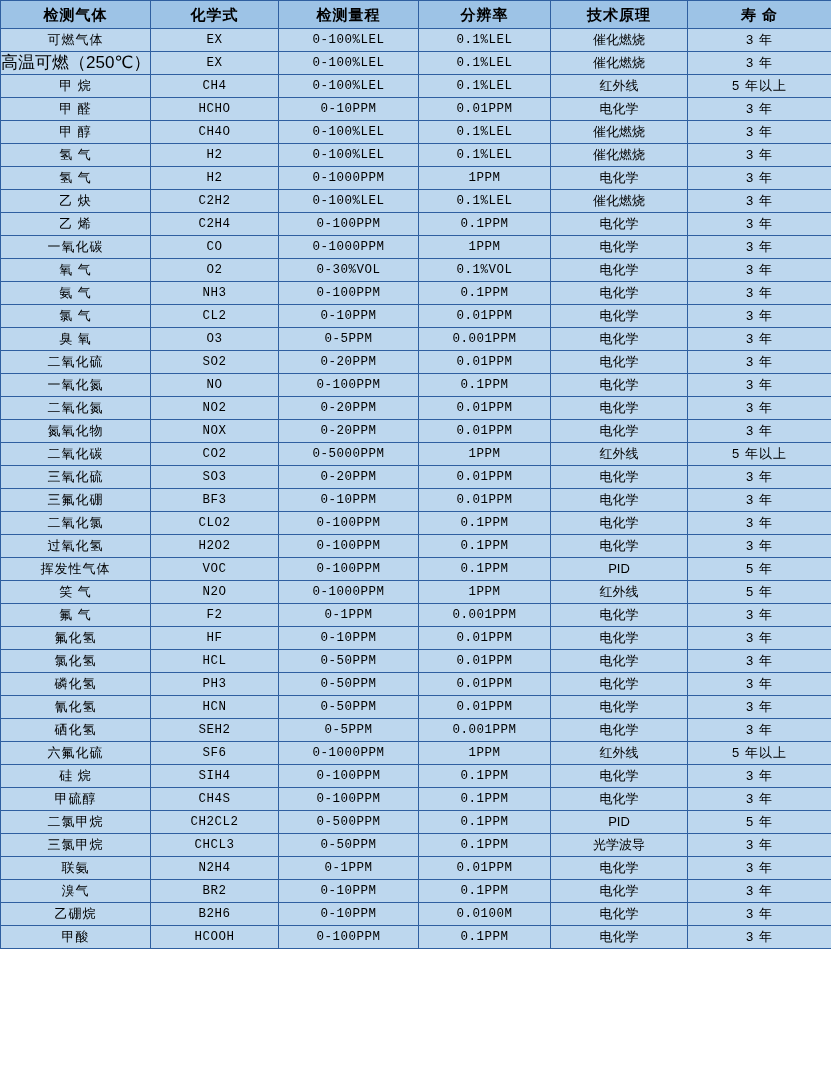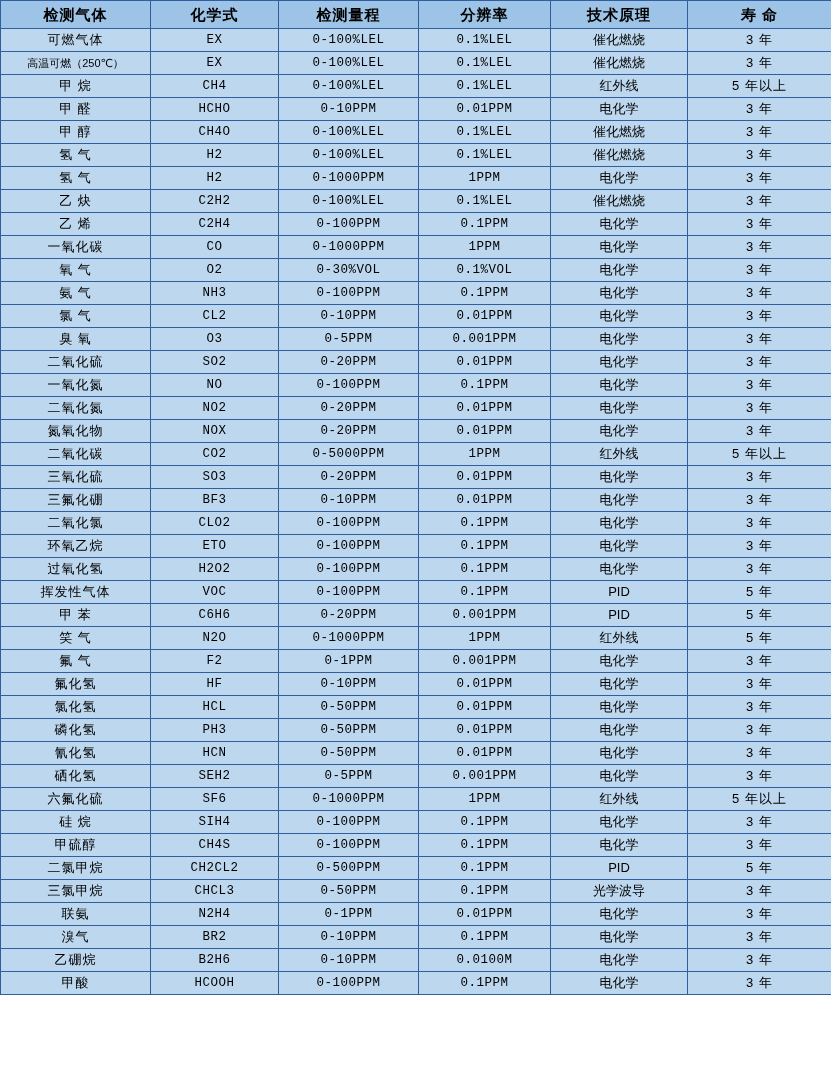--- a/index.html
+++ b/index.html
@@ -46,21 +46,21 @@
   }
   #gas-table tbody td {
     background: #bdd7ee;
     font-size: 13px;
     color: #000000;
   }
   #gas-table tbody td.name {
     letter-spacing: 1px;
   }
   #gas-table tbody td.small {
-    font-size: 11px;
+    font-size: 17px;
     letter-spacing: 0;
   }
   #gas-table tbody td.mono {
     font-family: "Liberation Mono", "DejaVu Sans Mono", monospace;
     font-size: 12.5px;
     letter-spacing: 0.5px;
   }
   #gas-table tbody td.life {
     letter-spacing: 1px;
     margin-top: 27px;
@@ -259,48 +259,32 @@
       </tr>
       <tr>
         <td class="name">二氧化氯</td>
         <td class="mono">CLO2</td>
         <td class="mono">0-100PPM</td>
         <td class="mono">0.1PPM</td>
         <td>电化学</td>
         <td class="life">3 年</td>
       </tr>
       <tr>
-        <td class="name">环氧乙烷</td>
-        <td class="mono">ETO</td>
-        <td class="mono">0-100PPM</td>
-        <td class="mono">0.1PPM</td>
-        <td>电化学</td>
-        <td class="life">3 年</td>
-      </tr>
-      <tr>
         <td class="name">过氧化氢</td>
         <td class="mono">H2O2</td>
         <td class="mono">0-100PPM</td>
         <td class="mono">0.1PPM</td>
         <td>电化学</td>
         <td class="life">3 年</td>
       </tr>
       <tr>
         <td class="name">挥发性气体</td>
         <td class="mono">VOC</td>
         <td class="mono">0-100PPM</td>
         <td class="mono">0.1PPM</td>
-        <td>PID</td>
-        <td class="life">5 年</td>
-      </tr>
-      <tr>
-        <td class="name">甲 苯</td>
-        <td class="mono">C6H6</td>
-        <td class="mono">0-20PPM</td>
-        <td class="mono">0.001PPM</td>
         <td>PID</td>
         <td class="life">5 年</td>
       </tr>
       <tr>
         <td class="name">笑 气</td>
         <td class="mono">N2O</td>
         <td class="mono">0-1000PPM</td>
         <td class="mono">1PPM</td>
         <td>红外线</td>
         <td class="life">5 年</td>

